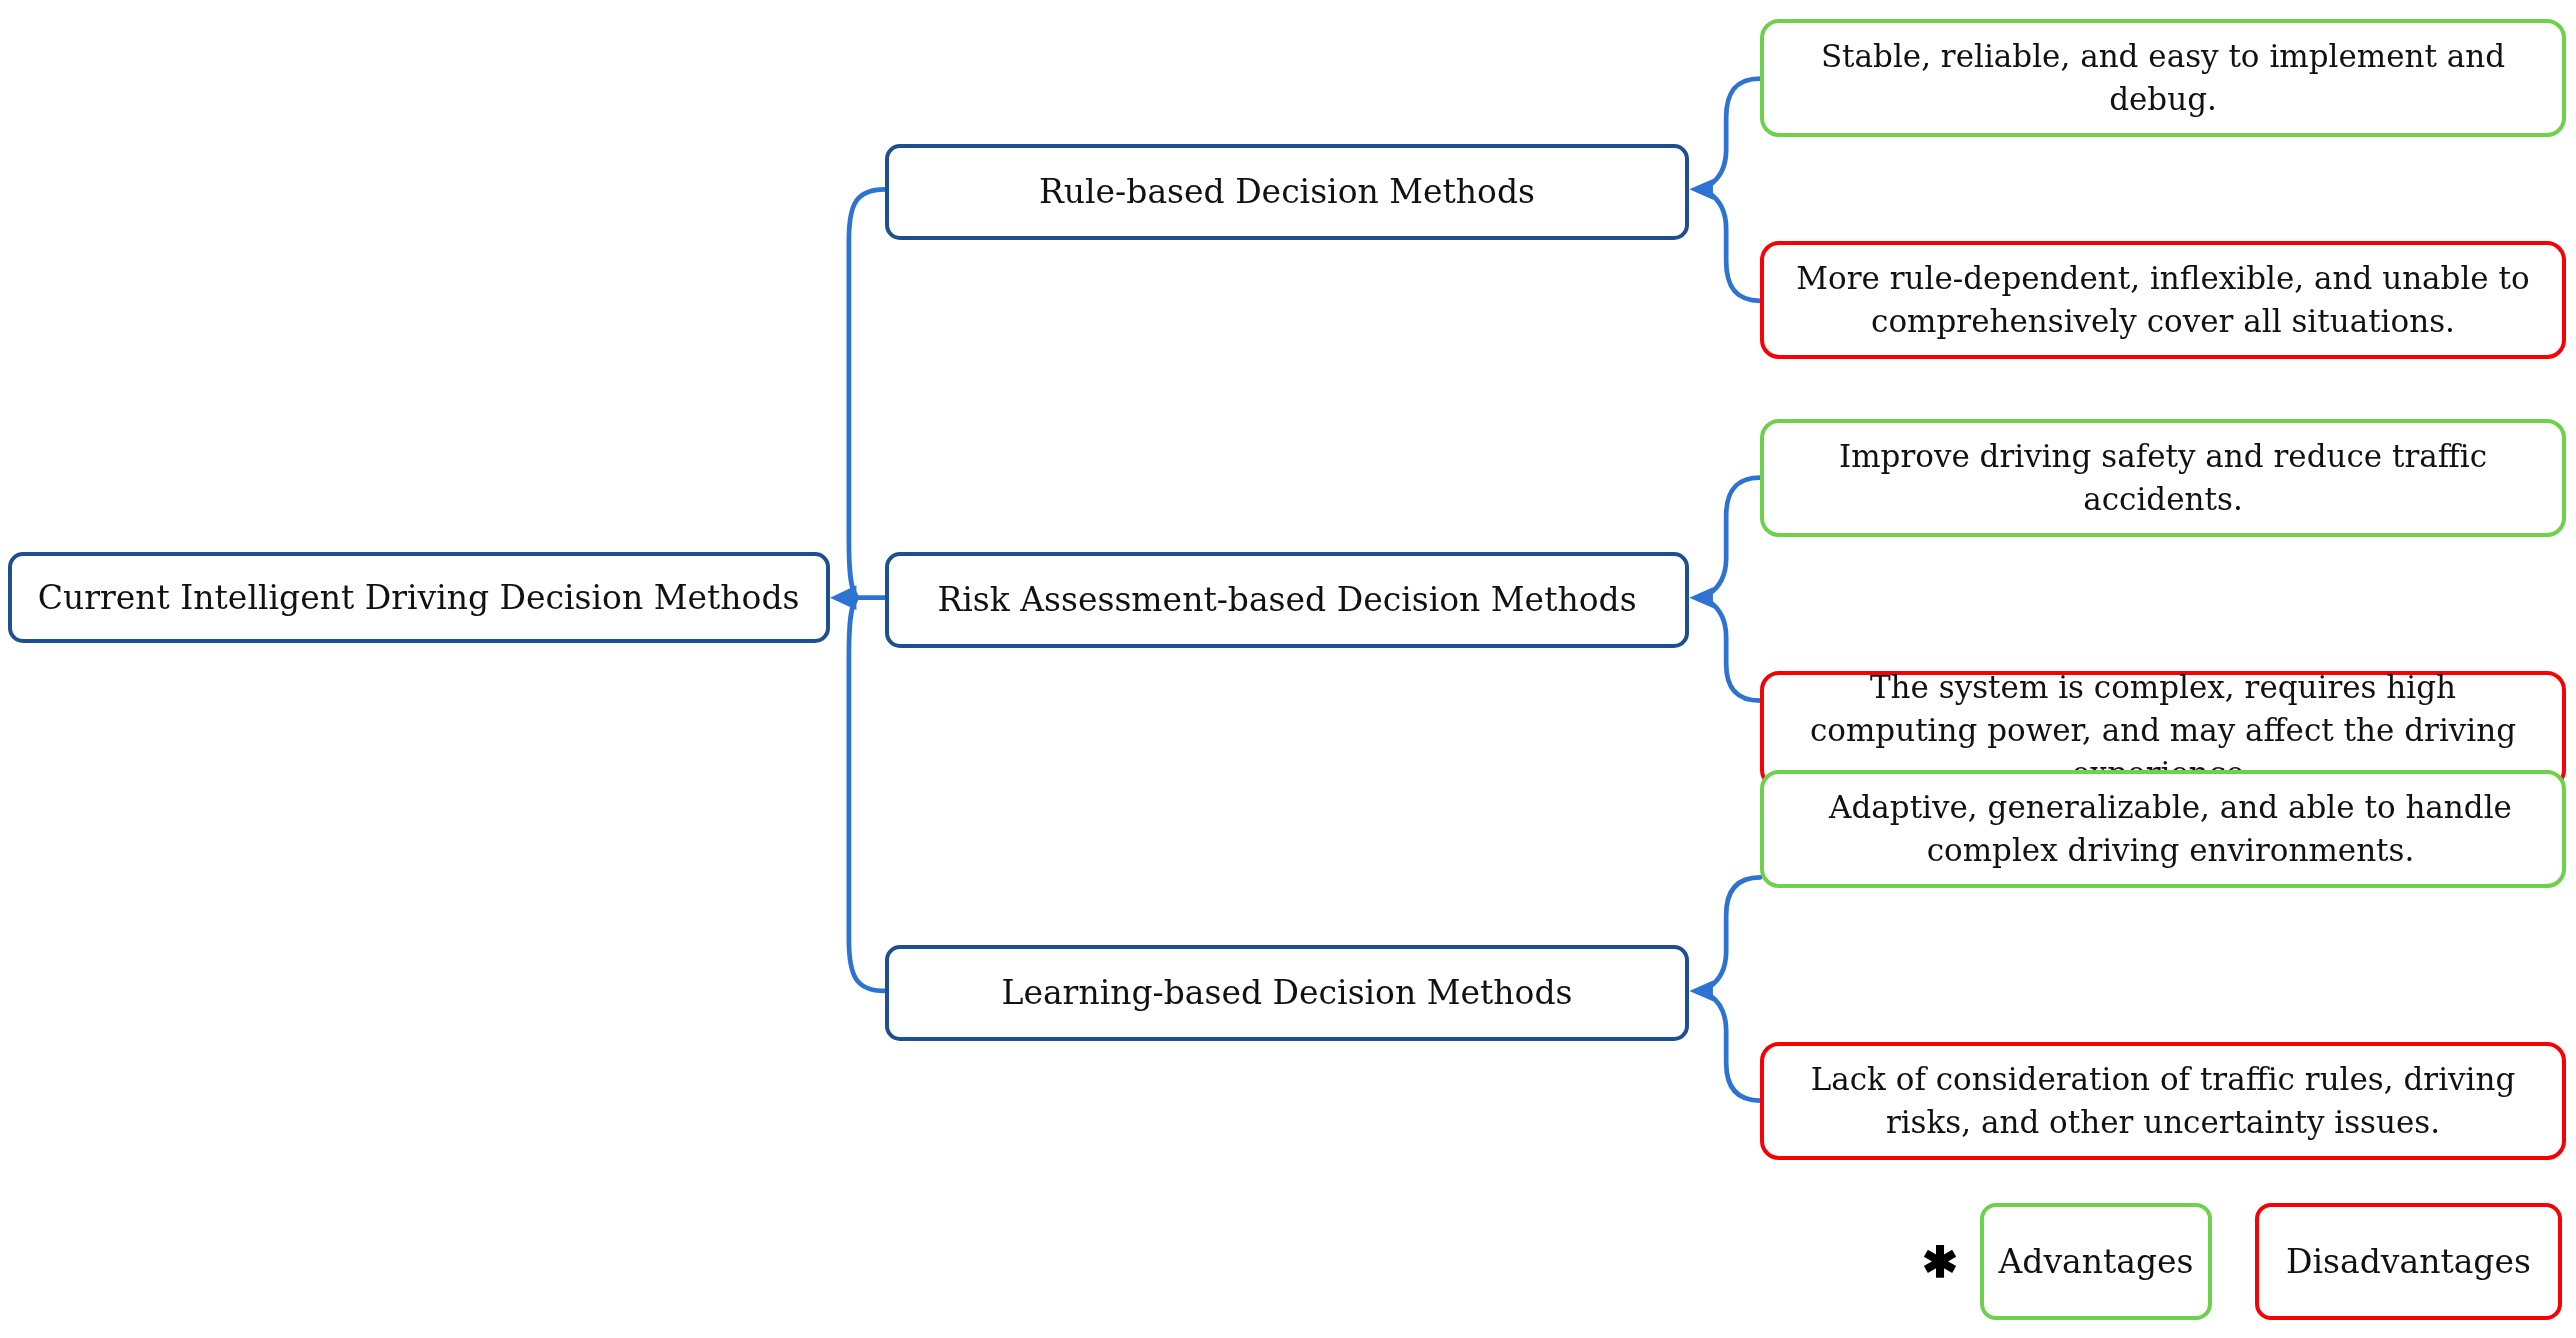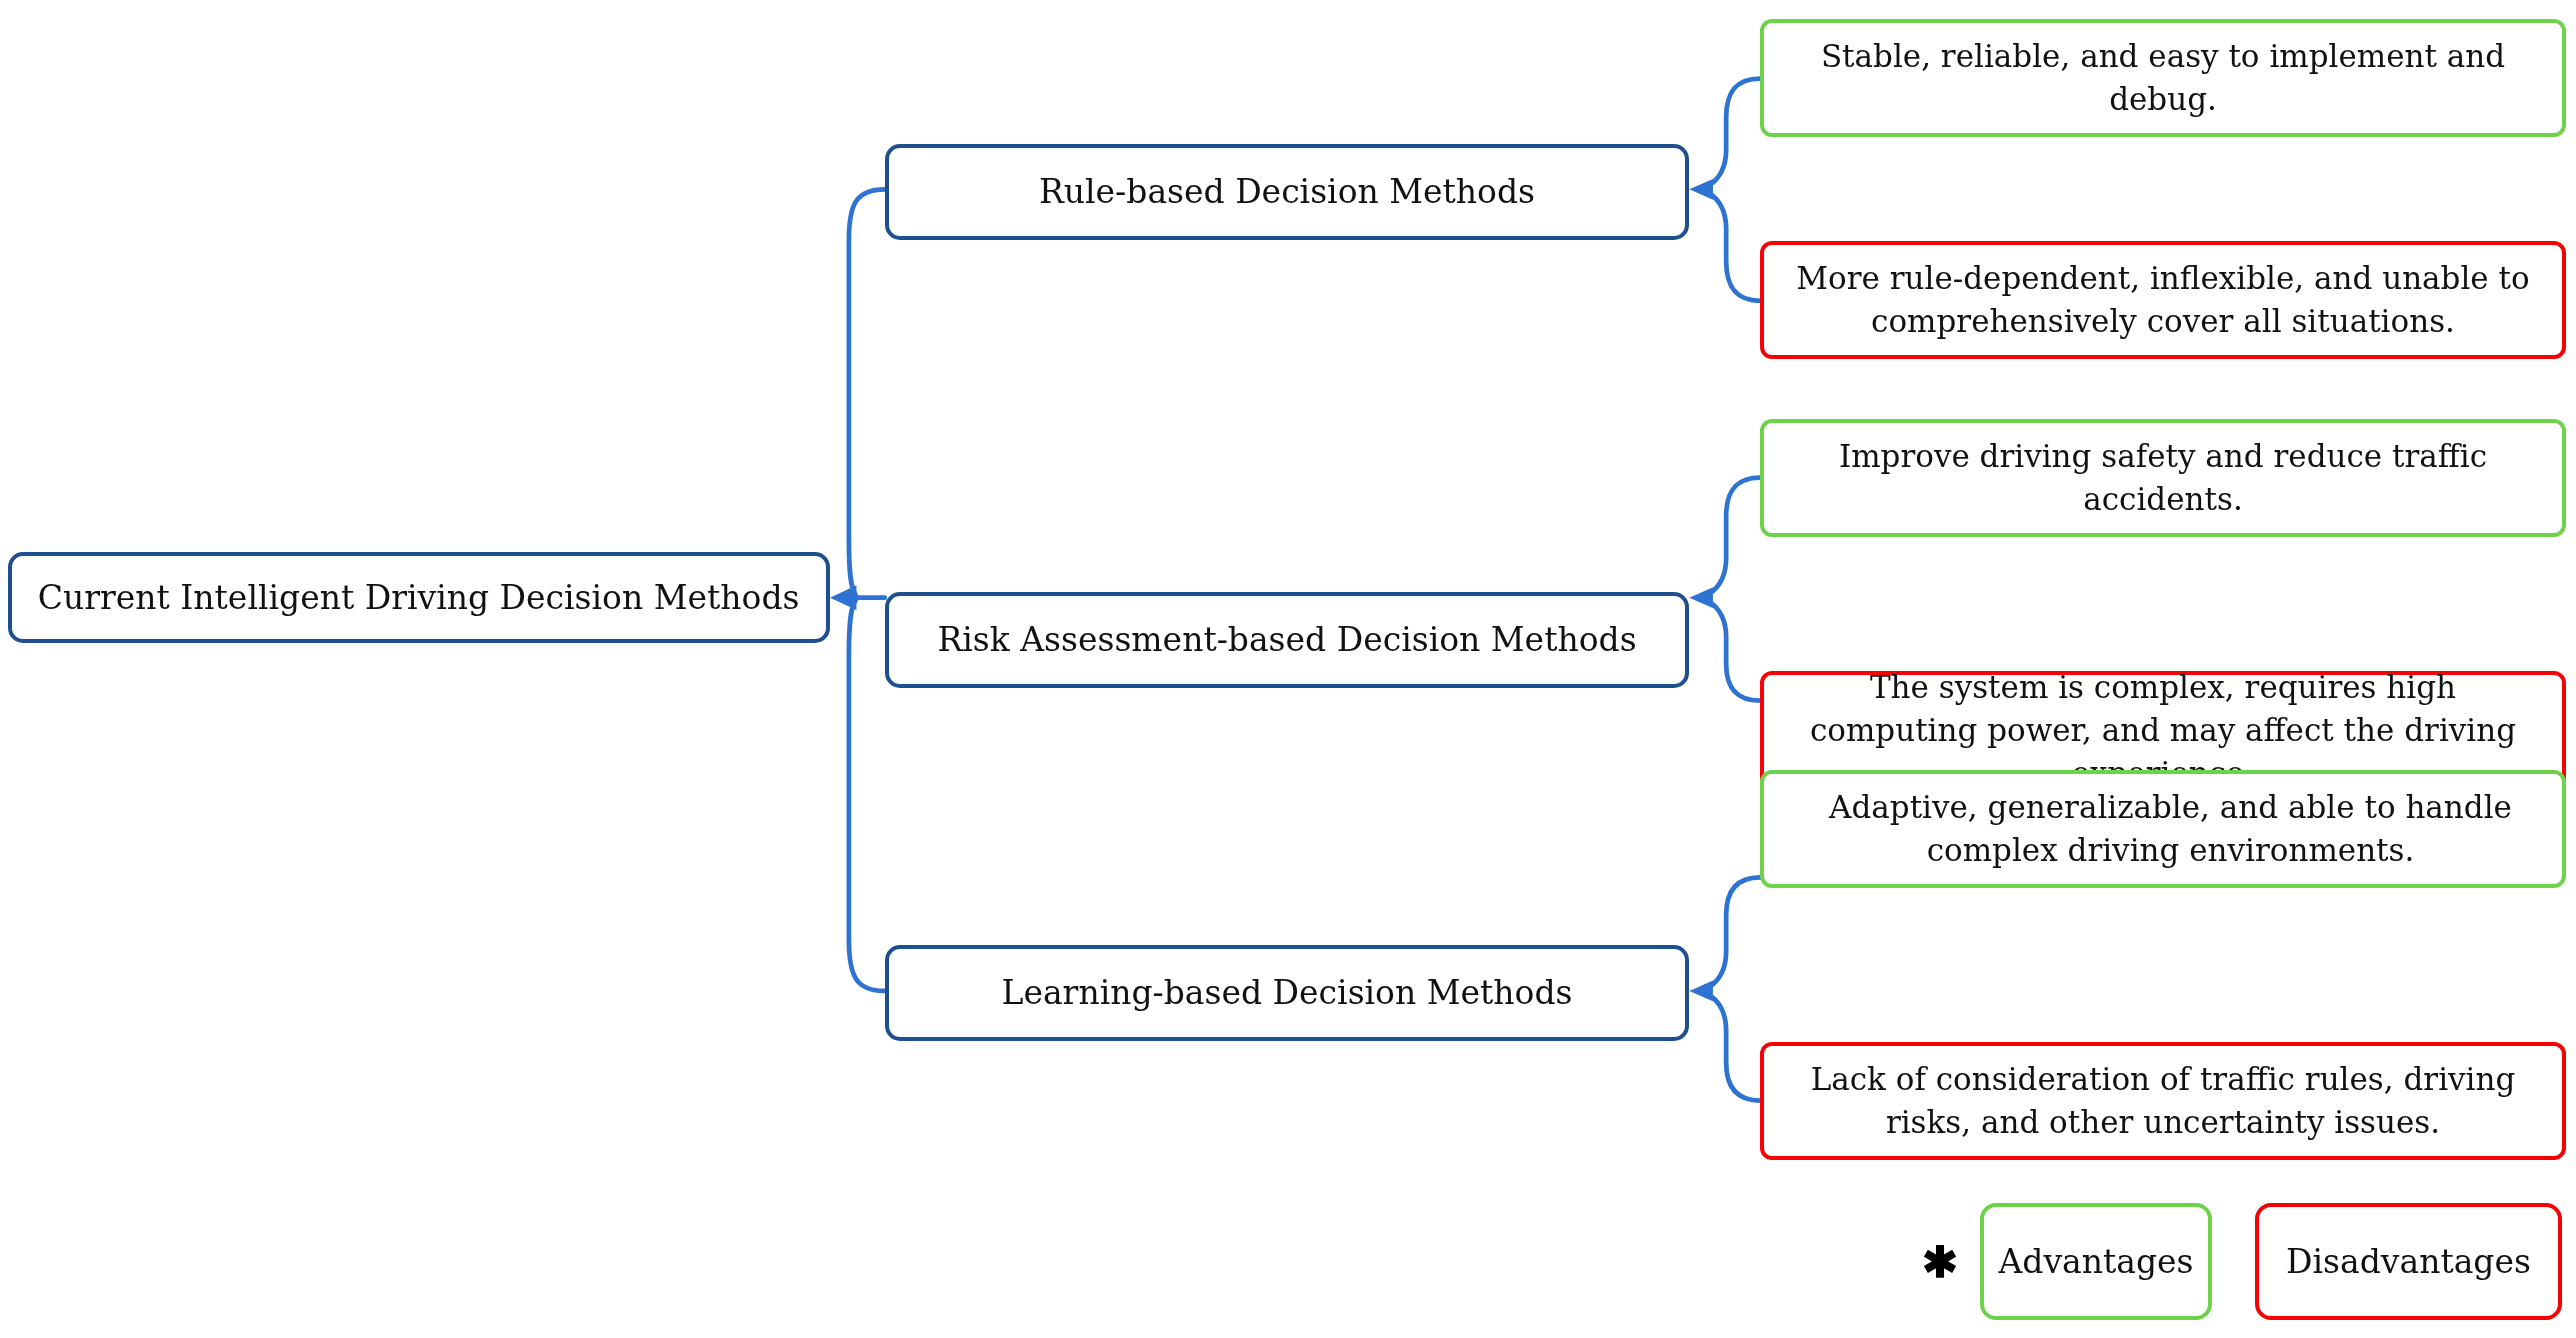--- a/index.html
+++ b/index.html
@@ -49,26 +49,26 @@
   }
   .root {
     left: 7.6px; top: 552px;
     width: 822px; height: 91px;
   }
   .branch {
     left: 885px;
     width: 804px; height: 96px;
   }
   .branch-0 { top: 144px; }
-  .branch-1 { top: 552px; margin-top: 40px; }
+  .branch-1 { top: 552px; }
   .branch-2 { top: 945px; }
   .leaf {
     left: 1760px;
     width: 806px; height: 118px;
-    border-radius: 12px;
+    border-radius: 19px;
     font-size: 31px;
     line-height: 43px;
     padding: 0 21px;
   }
   .adv  { border: 4.7px solid #6dd14b; }
   .dis  { border: 4.7px solid #f60205; }
   .leaf-adv-0 { top: 19px; }
   .leaf-dis-0 { top: 241px; }
   .leaf-adv-1 { top: 419px; }
   .leaf-dis-1 { top: 643px; margin-top: 28px; }

